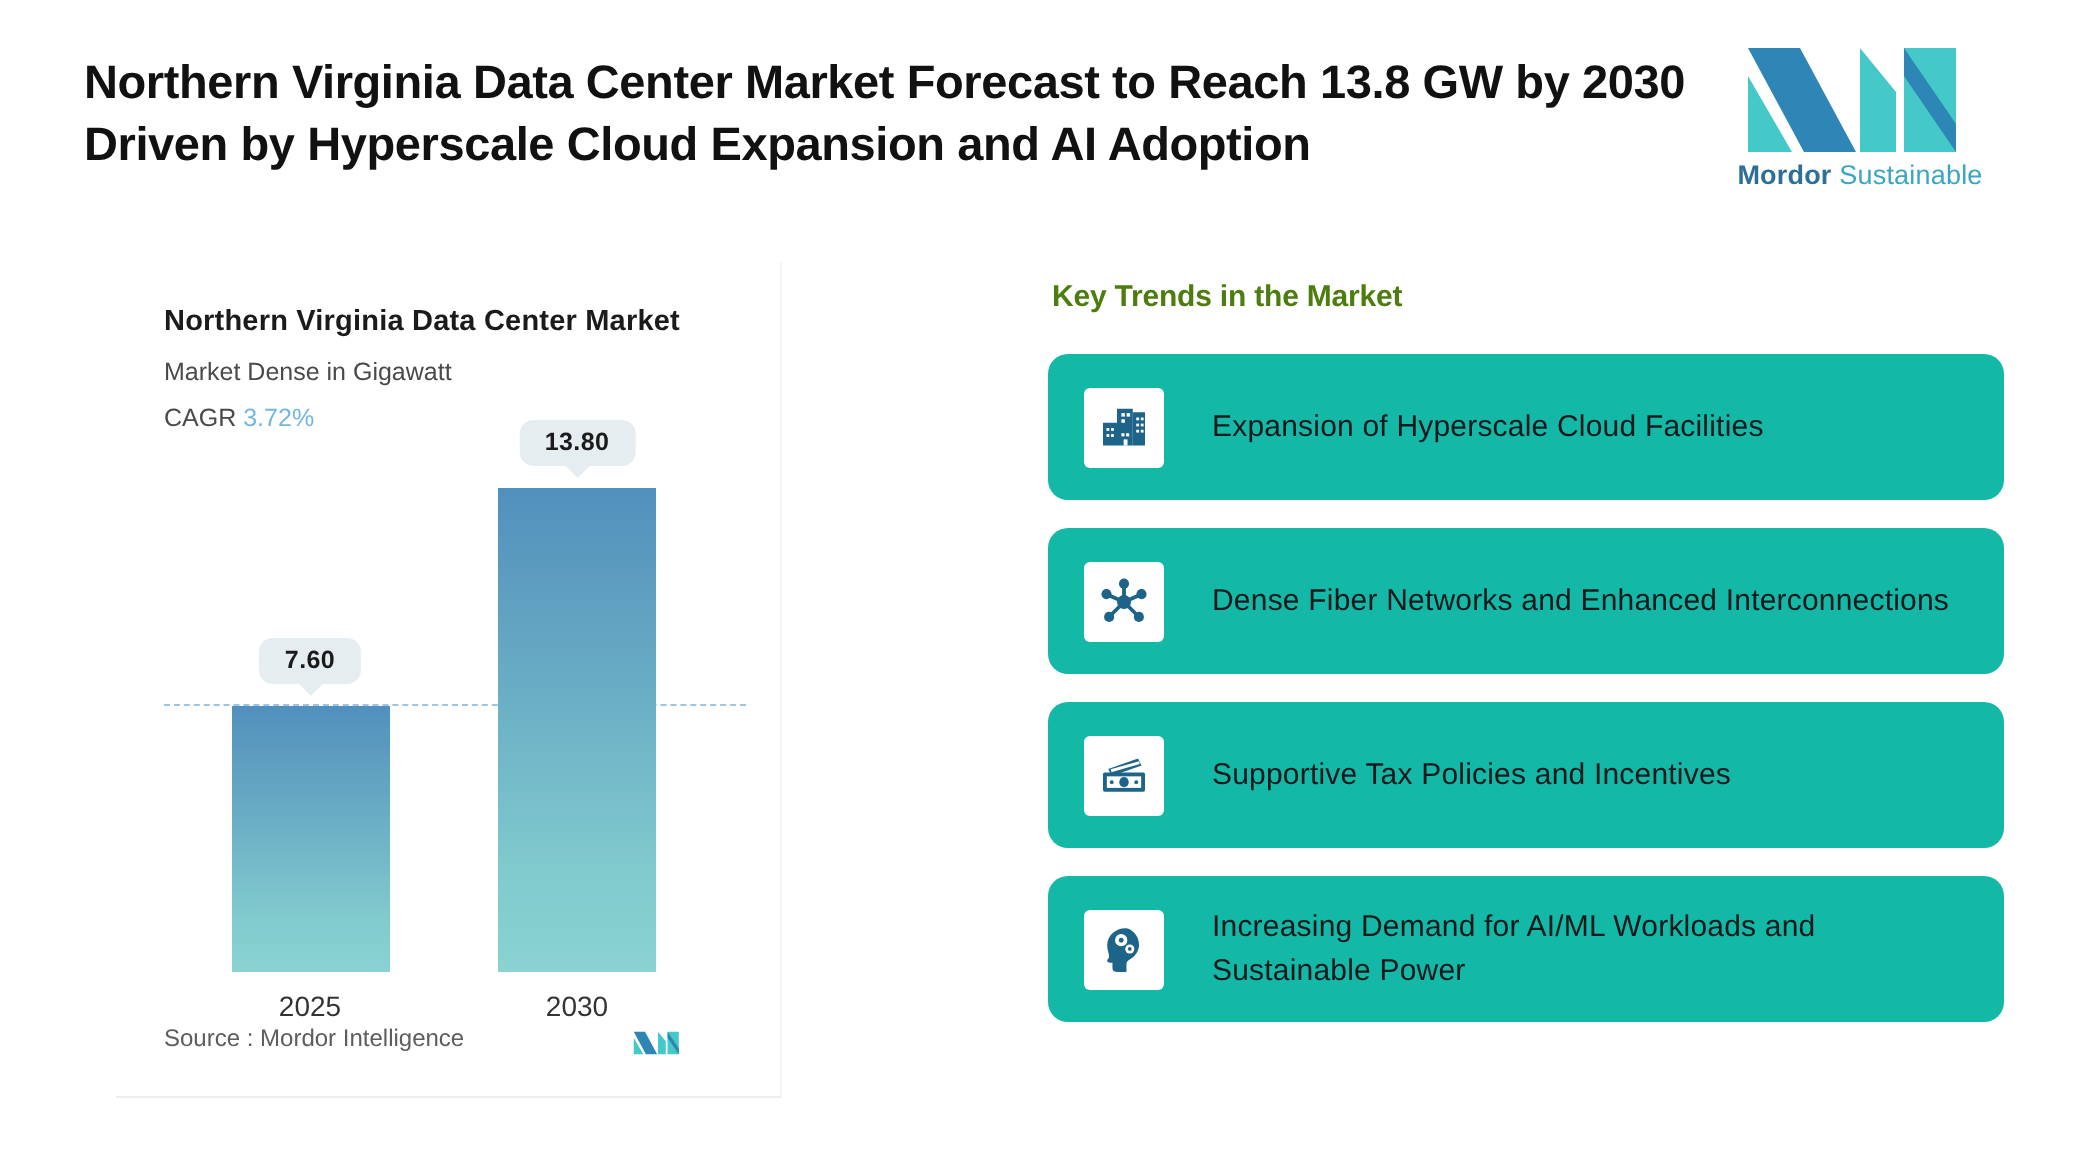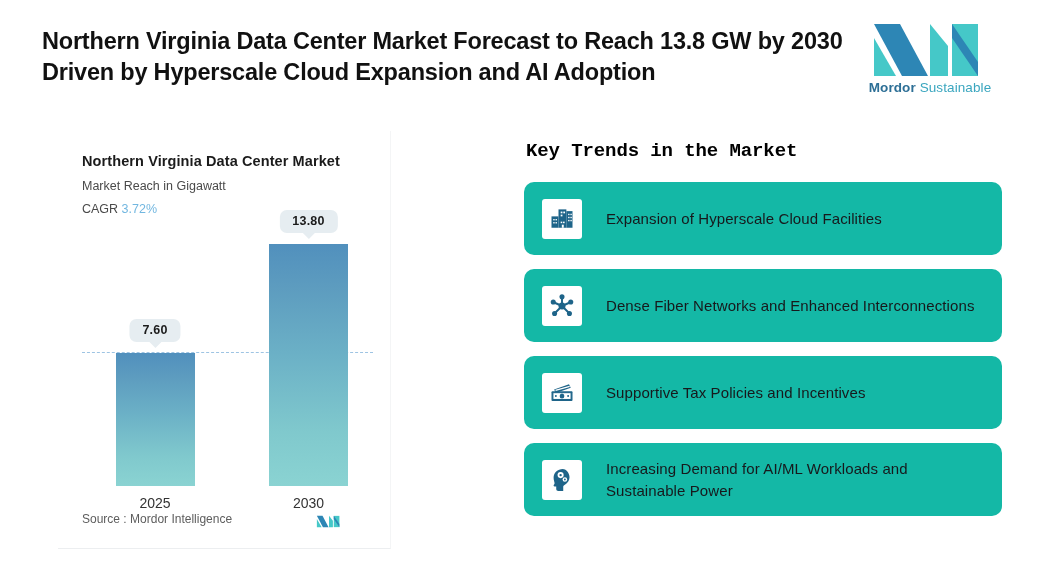--- a/index.html
+++ b/index.html
@@ -187,26 +187,25 @@
   }
 
   
   #trends-panel {
     position: absolute;
     left: 524px;
     top: 140px;
     width: 478px;
   }
   #trends-heading {
-    font-size: 19px;
-    font-weight: bold;
-    color: #000000;
+    font-size: 15px;
+    font-weight: bold;
+    color: #4d7c0f;
     letter-spacing: -0.1px;
     margin: 0 0 20px 2px;
-    font-family: Liberation Mono, monospace;
   }
   .trend-card {
     display: flex;
     align-items: center;
     background: #14b8a6;
     border-radius: 10px;
     min-height: 73px;
     margin-bottom: 14px;
     padding: 0 18px;
     box-sizing: border-box;
@@ -244,33 +243,33 @@
         <polygon points="82,0 108,0 108,52 82,52" fill="#45c8c8"></polygon>
         <polygon points="82,0 108,38 108,52 82,14" fill="#2d86b5"></polygon>
       </svg>
     </div>
     <div id="brand-wordmark"><span class="bold">Mordor</span> <span>Sustainable</span></div>
   </div>
 </div>
 
 <div id="chart-panel">
   <div id="chart-title">Northern Virginia Data Center Market</div>
-  <div id="chart-subtitle">Market Reach in Gigawatt</div>
+  <div id="chart-subtitle">Market Dense in Gigawatt</div>
   <div id="chart-cagr"><span>CAGR</span> <span class="cagr-value">3.72%</span></div>
 
   <div id="plot">
     <div id="reference-line" style="bottom: 196px;"></div>
 
     <div class="bar-group" id="bar-group-0" style="left: 57.5px; width: 79px; height: 105px;">
       <div class="value-badge" id="badge-0" style="bottom: 144px;">7.60</div>
       <div class="bar" id="bar-0" style="height: 133px;"></div>
       <div class="bar-xlabel">2025</div>
     </div>
 
-    <div class="bar-group" id="bar-group-1" style="left: 211px; width: 79px; height: 242px;">
+    <div class="bar-group" id="bar-group-1" style="left: 191px; width: 79px; height: 242px;">
       <div class="value-badge" id="badge-1" style="bottom: 253px;">13.80</div>
       <div class="bar" id="bar-1" style="height: 242px;"></div>
       <div class="bar-xlabel">2030</div>
     </div>
   </div>
 
   <div id="chart-source"><span>Source :</span> <span>Mordor Intelligence</span></div>
   <div id="chart-source-logo">
     <svg viewBox="0 0 120 52" width="26" height="17" aria-hidden="true">
       <polygon points="4,52 4,14 26,52" fill="#45c8c8"></polygon>

